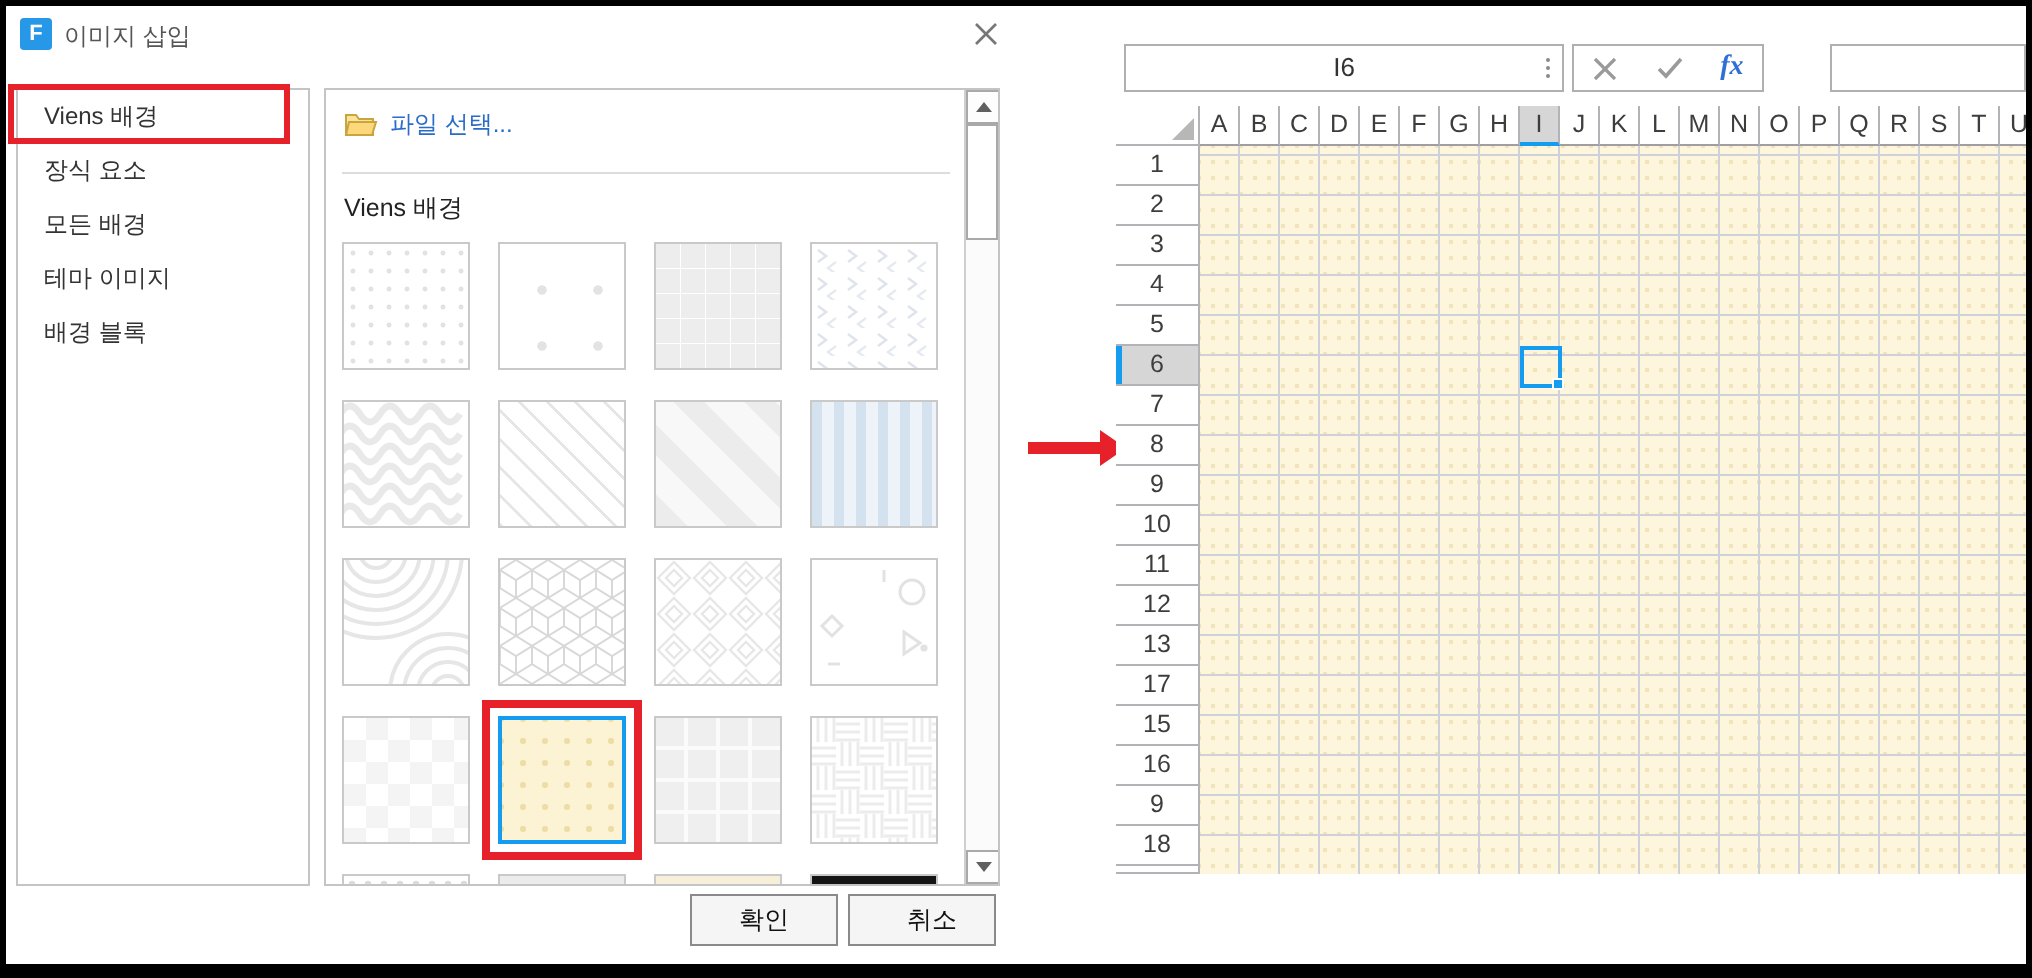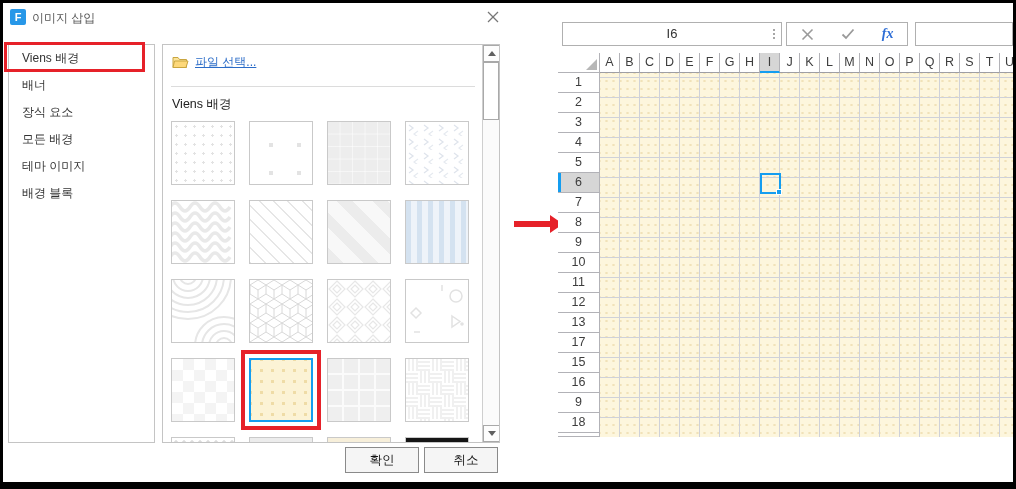--- a/index.html
+++ b/index.html
@@ -25,21 +25,21 @@
   .sidebar { position:absolute; left:8px; top:44px; width:147px; height:399px;
              border:1px solid #c4c4c4; background:#fff; }
   .side-item { height:27px; line-height:27px; padding-left:13px; font-size:12px; color:#333; cursor:pointer; }
   .red-box-sidebar { position:absolute; left:4px; top:42px; width:141px; height:30px;
                      border:3px solid #e62129; z-index:10; pointer-events:none; }
 
   
   .content { position:absolute; left:162px; top:44px; width:338px; height:399px;
              border:1px solid #c4c4c4; background:#fff; overflow:hidden; }
   .file-row { position:absolute; left:9px; top:8px; height:18px; display:flex; align-items:center; cursor:pointer; }
-  .file-link { font-size:12px; margin-left:6px; text-decoration:underline; }
+  .file-link { font-size:12px; margin-left:6px; }
   .content-divider { position:absolute; left:8px; top:41px; width:304px; height:1px; background:#dcdcdc; }
   .section-title { position:absolute; left:9px; top:51px; font-size:12.5px; color:#222; }
 
   .pattern-grid { position:absolute; left:8px; top:76px; width:298px;
                   display:grid; grid-template-columns:repeat(4,64px); gap:15px 14px; }
   .thumb { width:64px; height:64px; border:1px solid #c9c9c9; background:#fff; cursor:pointer; overflow:hidden; }
   .thumb svg { display:block; }
   .thumb.selected { border:2px solid #149df0; outline:4px solid #e62129; outline-offset:4px; }
 
   
@@ -76,21 +76,21 @@
   .arrow-tail { position:absolute; left:514px; top:221px; width:36px; height:6px; }
   .arrow-head { position:absolute; left:550px; top:215px; width:0; height:0;
                 border-top:9px solid transparent; border-bottom:9px solid transparent; }
 
   
   .name-box { position:absolute; left:562px; top:22px; width:220px; height:24px; border:1px solid #b0b0b0;
               font-size:13px; color:#333; text-align:center; line-height:22px; background:#fff; }
   .dots-sep { position:absolute; left:770px; top:25px; width:8px; height:18px; display:flex;
               flex-direction:column; align-items:center; justify-content:center; gap:2px; cursor:pointer; }
   .dots-sep i { width:2px; height:2px; border-radius:50%; background:#8a8a8a; }
-  .fn-box { position:absolute; left:786px; top:22px; width:122px; height:24px; border:1px solid #b0b0b0;
+  .fn-box { position:absolute; left:786px; top:22px; width:96px; height:24px; border:1px solid #b0b0b0;
             display:flex; align-items:center; justify-content:space-around; background:#fff; }
   .fx-label { font-family:"Liberation Serif","DejaVu Serif",serif; font-style:italic; font-size:14px; font-weight:bold; cursor:pointer; }
   .formula-box { position:absolute; left:915px; top:22px; width:98px; height:24px; border:1px solid #b0b0b0; background:#fff;
                  font-size:12px; padding:0 4px; line-height:22px; }
 
   .corner-cell { position:absolute; left:558px; top:53px; width:42px; height:20px; background:#fff;
                  border:1px solid #b2b2b7; border-top:none; border-left:none; }
   .corner-tri { position:absolute; right:2px; bottom:2px; width:0; height:0;
                 border-left:11px solid transparent; border-bottom:11px solid #b7b7b7; }
   .col-headers { position:absolute; left:600px; top:53px; height:20px; display:flex; overflow:hidden; width:413px; }
@@ -134,21 +134,20 @@
   <div class="win-title">이미지 삽입</div>
   <div class="close-btn">
     <svg class="icon-close" width="12" height="12" viewBox="0 0 12 12">
       <line x1="1" y1="1" x2="11" y2="11"></line>
         <line x1="11" y1="1" x2="1" y2="11"></line>
     </svg>
   </div>
 
   <div class="sidebar">
       <div class="side-item">Viens 배경</div>
-      <div class="side-item">배너</div>
       <div class="side-item">장식 요소</div>
       <div class="side-item">모든 배경</div>
       <div class="side-item">테마 이미지</div>
       <div class="side-item">배경 블록</div>
     </div>
   <div class="red-box-sidebar"></div>
 
   <div class="content">
     <div class="file-row">
       <svg width="17" height="14" viewBox="0 0 17 14">

